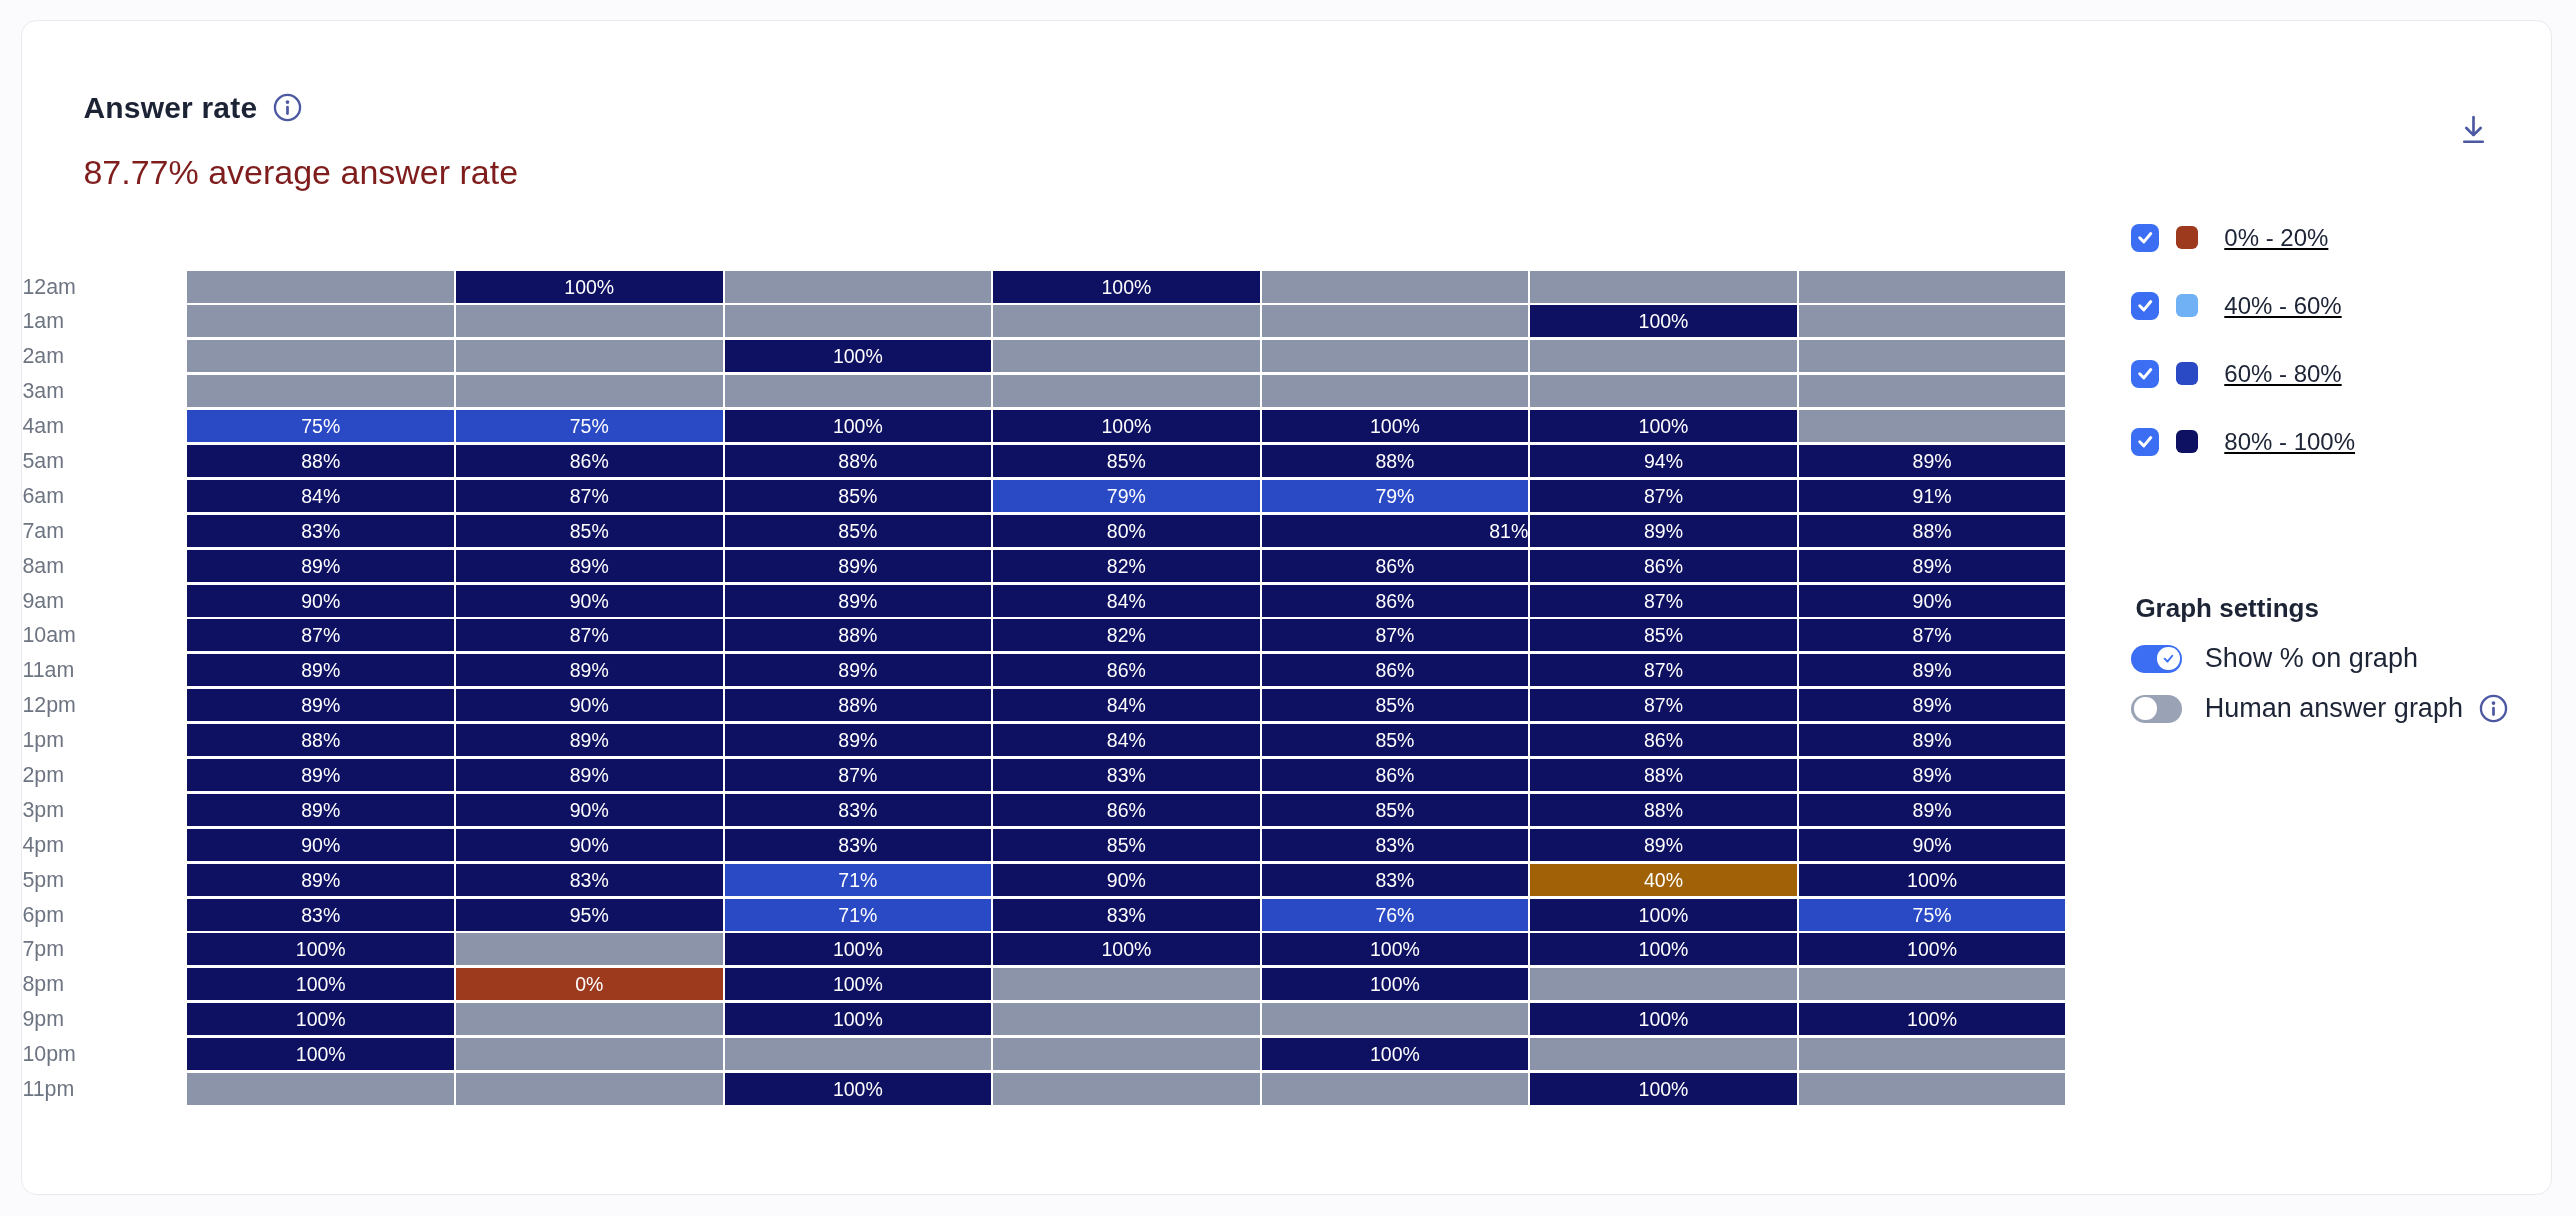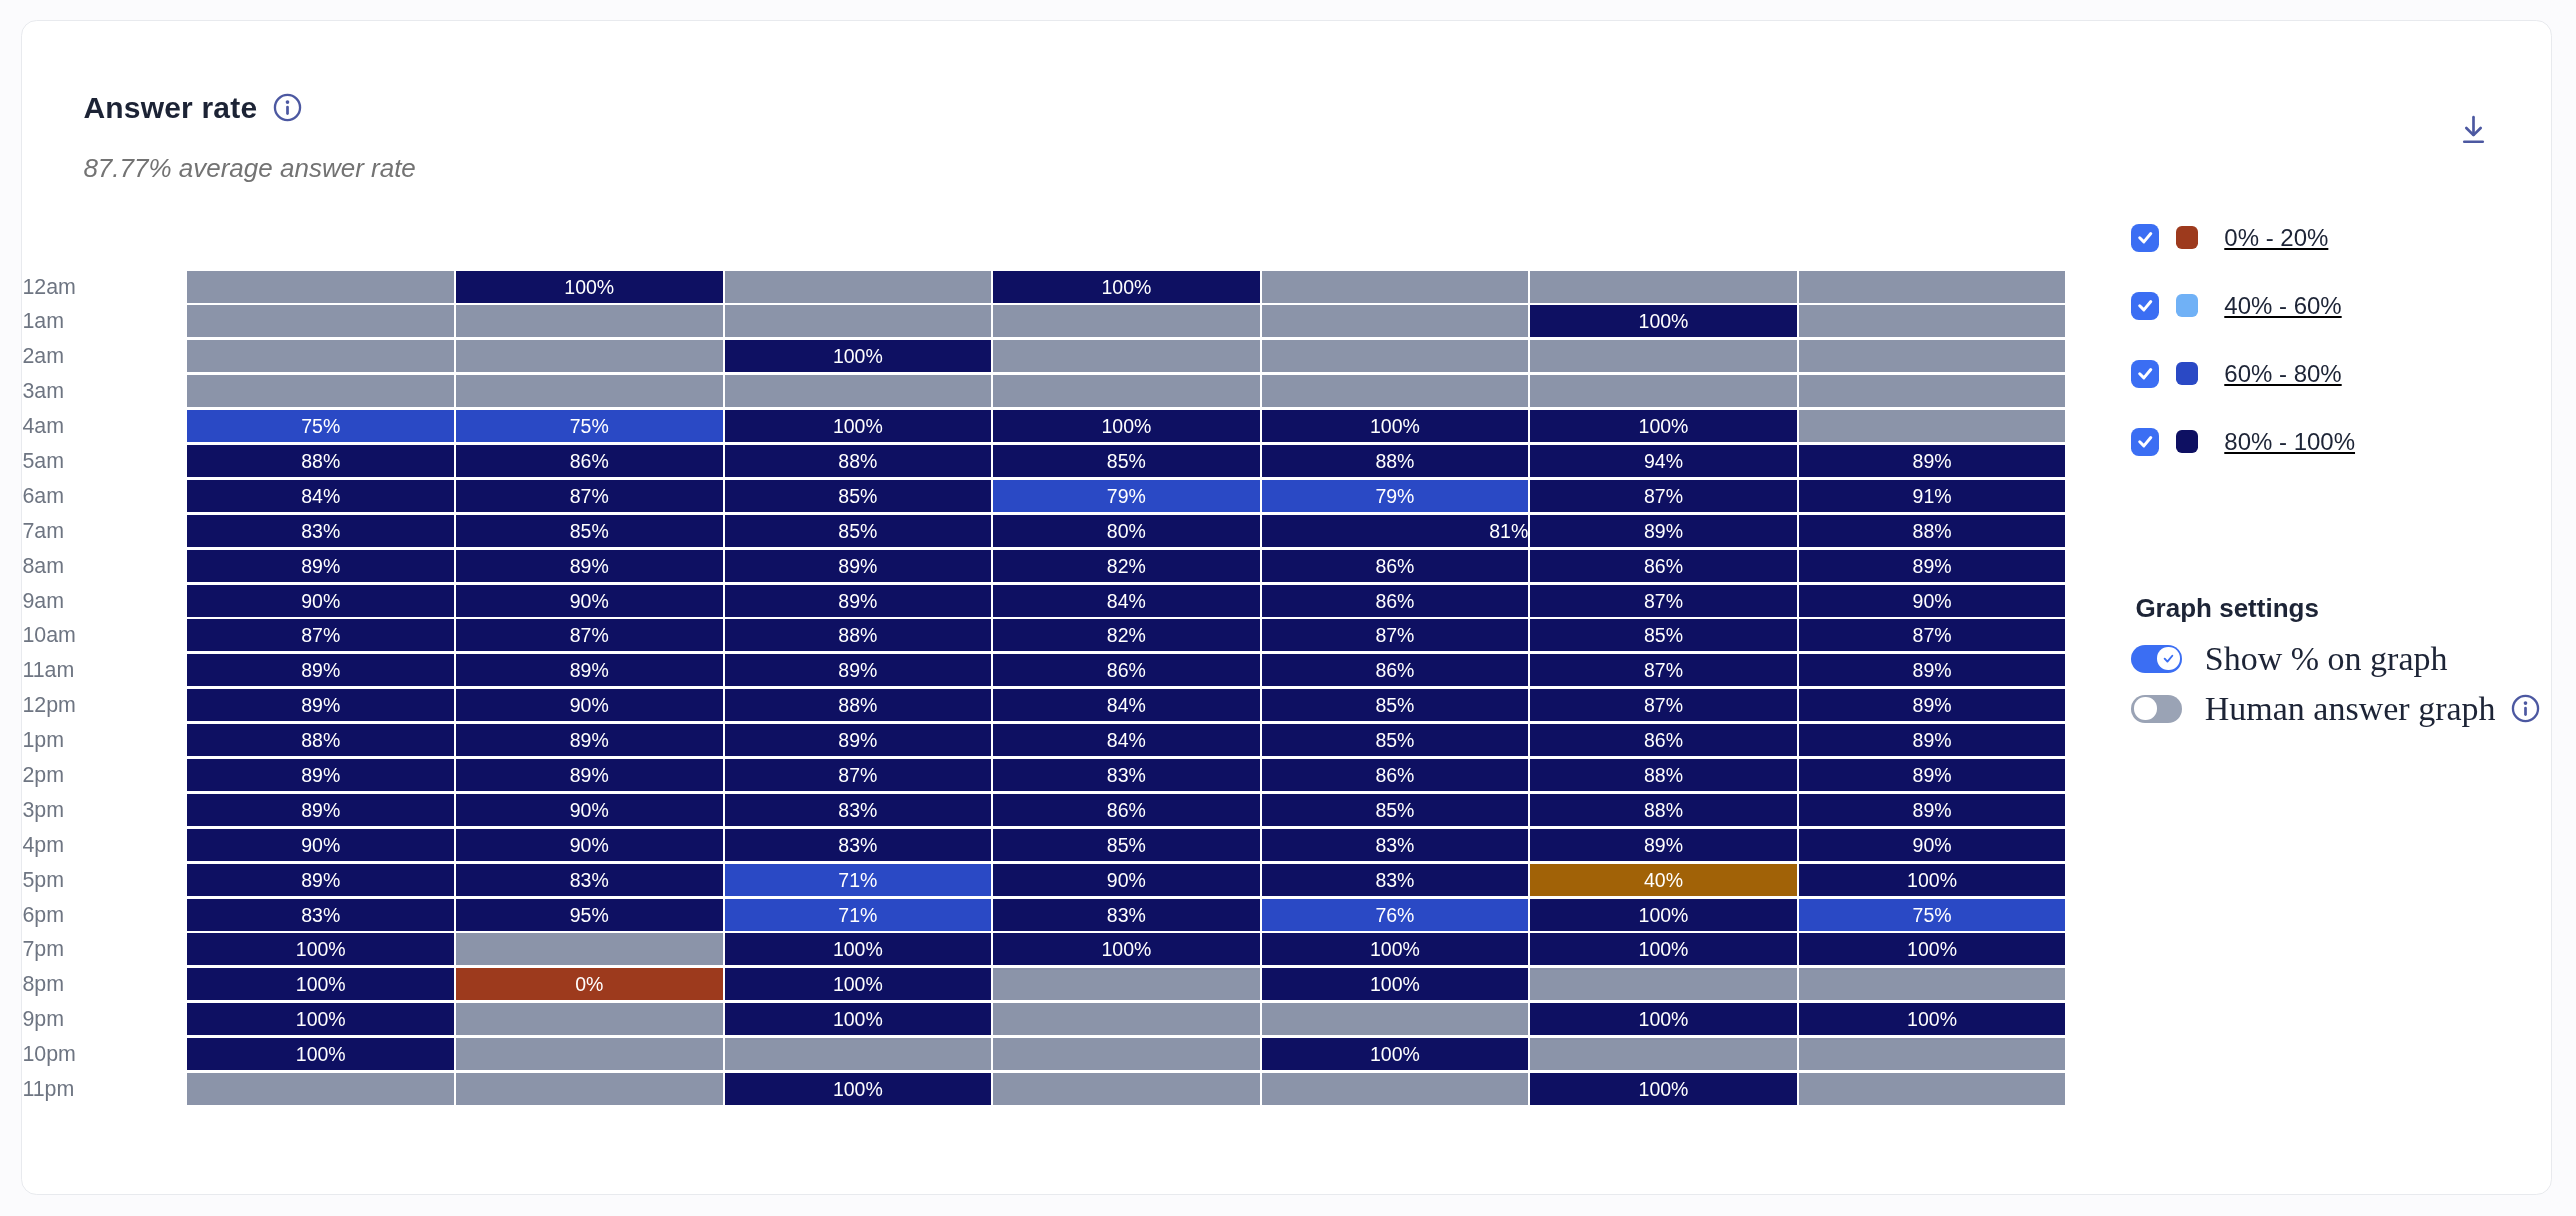--- a/index.html
+++ b/index.html
@@ -9,21 +9,21 @@
     position: absolute; left: 21.4px; top: 19.5px;
     width: 2531px; height: 1175px;
     background: #ffffff;
     border: 1.9px solid #e8eaee;
     border-radius: 15.6px;
   }
 
   
   .title-row { position: absolute; left: 61px; top: 70px; display: flex; align-items: center; gap: 15.6px; }
   .title { font-size: 30px; font-weight: 700; color: #1c2335; letter-spacing: 0.2px; }
-  .subtitle { position: absolute; left: 61px; top: 132px; font-size: 26px; color: #737373; font-style: italic; }
+  .subtitle { position: absolute; left: 61px; top: 132px; font-size: 34px; color: #7f1d1d; }
 
   .icon-info { width: 29px; height: 29px; display: inline-block; }
   .download-btn {
     position: absolute; left: 2428px; top: 84px;
     width: 47px; height: 51px;
     background: transparent; border: none; cursor: pointer;
     display: flex; align-items: center; justify-content: center;
   }
 
   
@@ -68,21 +68,21 @@
   .toggle { position: relative; width: 51px; height: 28px; border-radius: 14.6px; cursor: pointer; flex: 0 0 auto; }
   .toggle.on { background: #3b6ef3; }
   .toggle.off { background: #9aa3b5; }
   .knob {
     position: absolute; top: 2.9px; width: 22.4px; height: 22.4px; border-radius: 50%;
     background: #ffffff; display: flex; align-items: center; justify-content: center;
   }
   .toggle.on .knob { right: 2.9px; }
   .toggle.off .knob { left: 2.9px; }
   .knob svg { width: 14.6px; height: 14.6px; }
-  .toggle-label { margin-left: 22.4px; font-size: 34px; color: #1d2436; font-family: Liberation Serif, serif; }
+  .toggle-label { margin-left: 22.4px; font-size: 27px; color: #1d2436; }
   .toggle-info { margin-left: 15.6px; width: 29px; height: 29px; display: inline-flex; }
 </style>
 </head>
 <body>
 
 <div class="card">
 
   <div class="title-row">
     <span class="title">Answer rate</span>
     <span class="icon-info">

